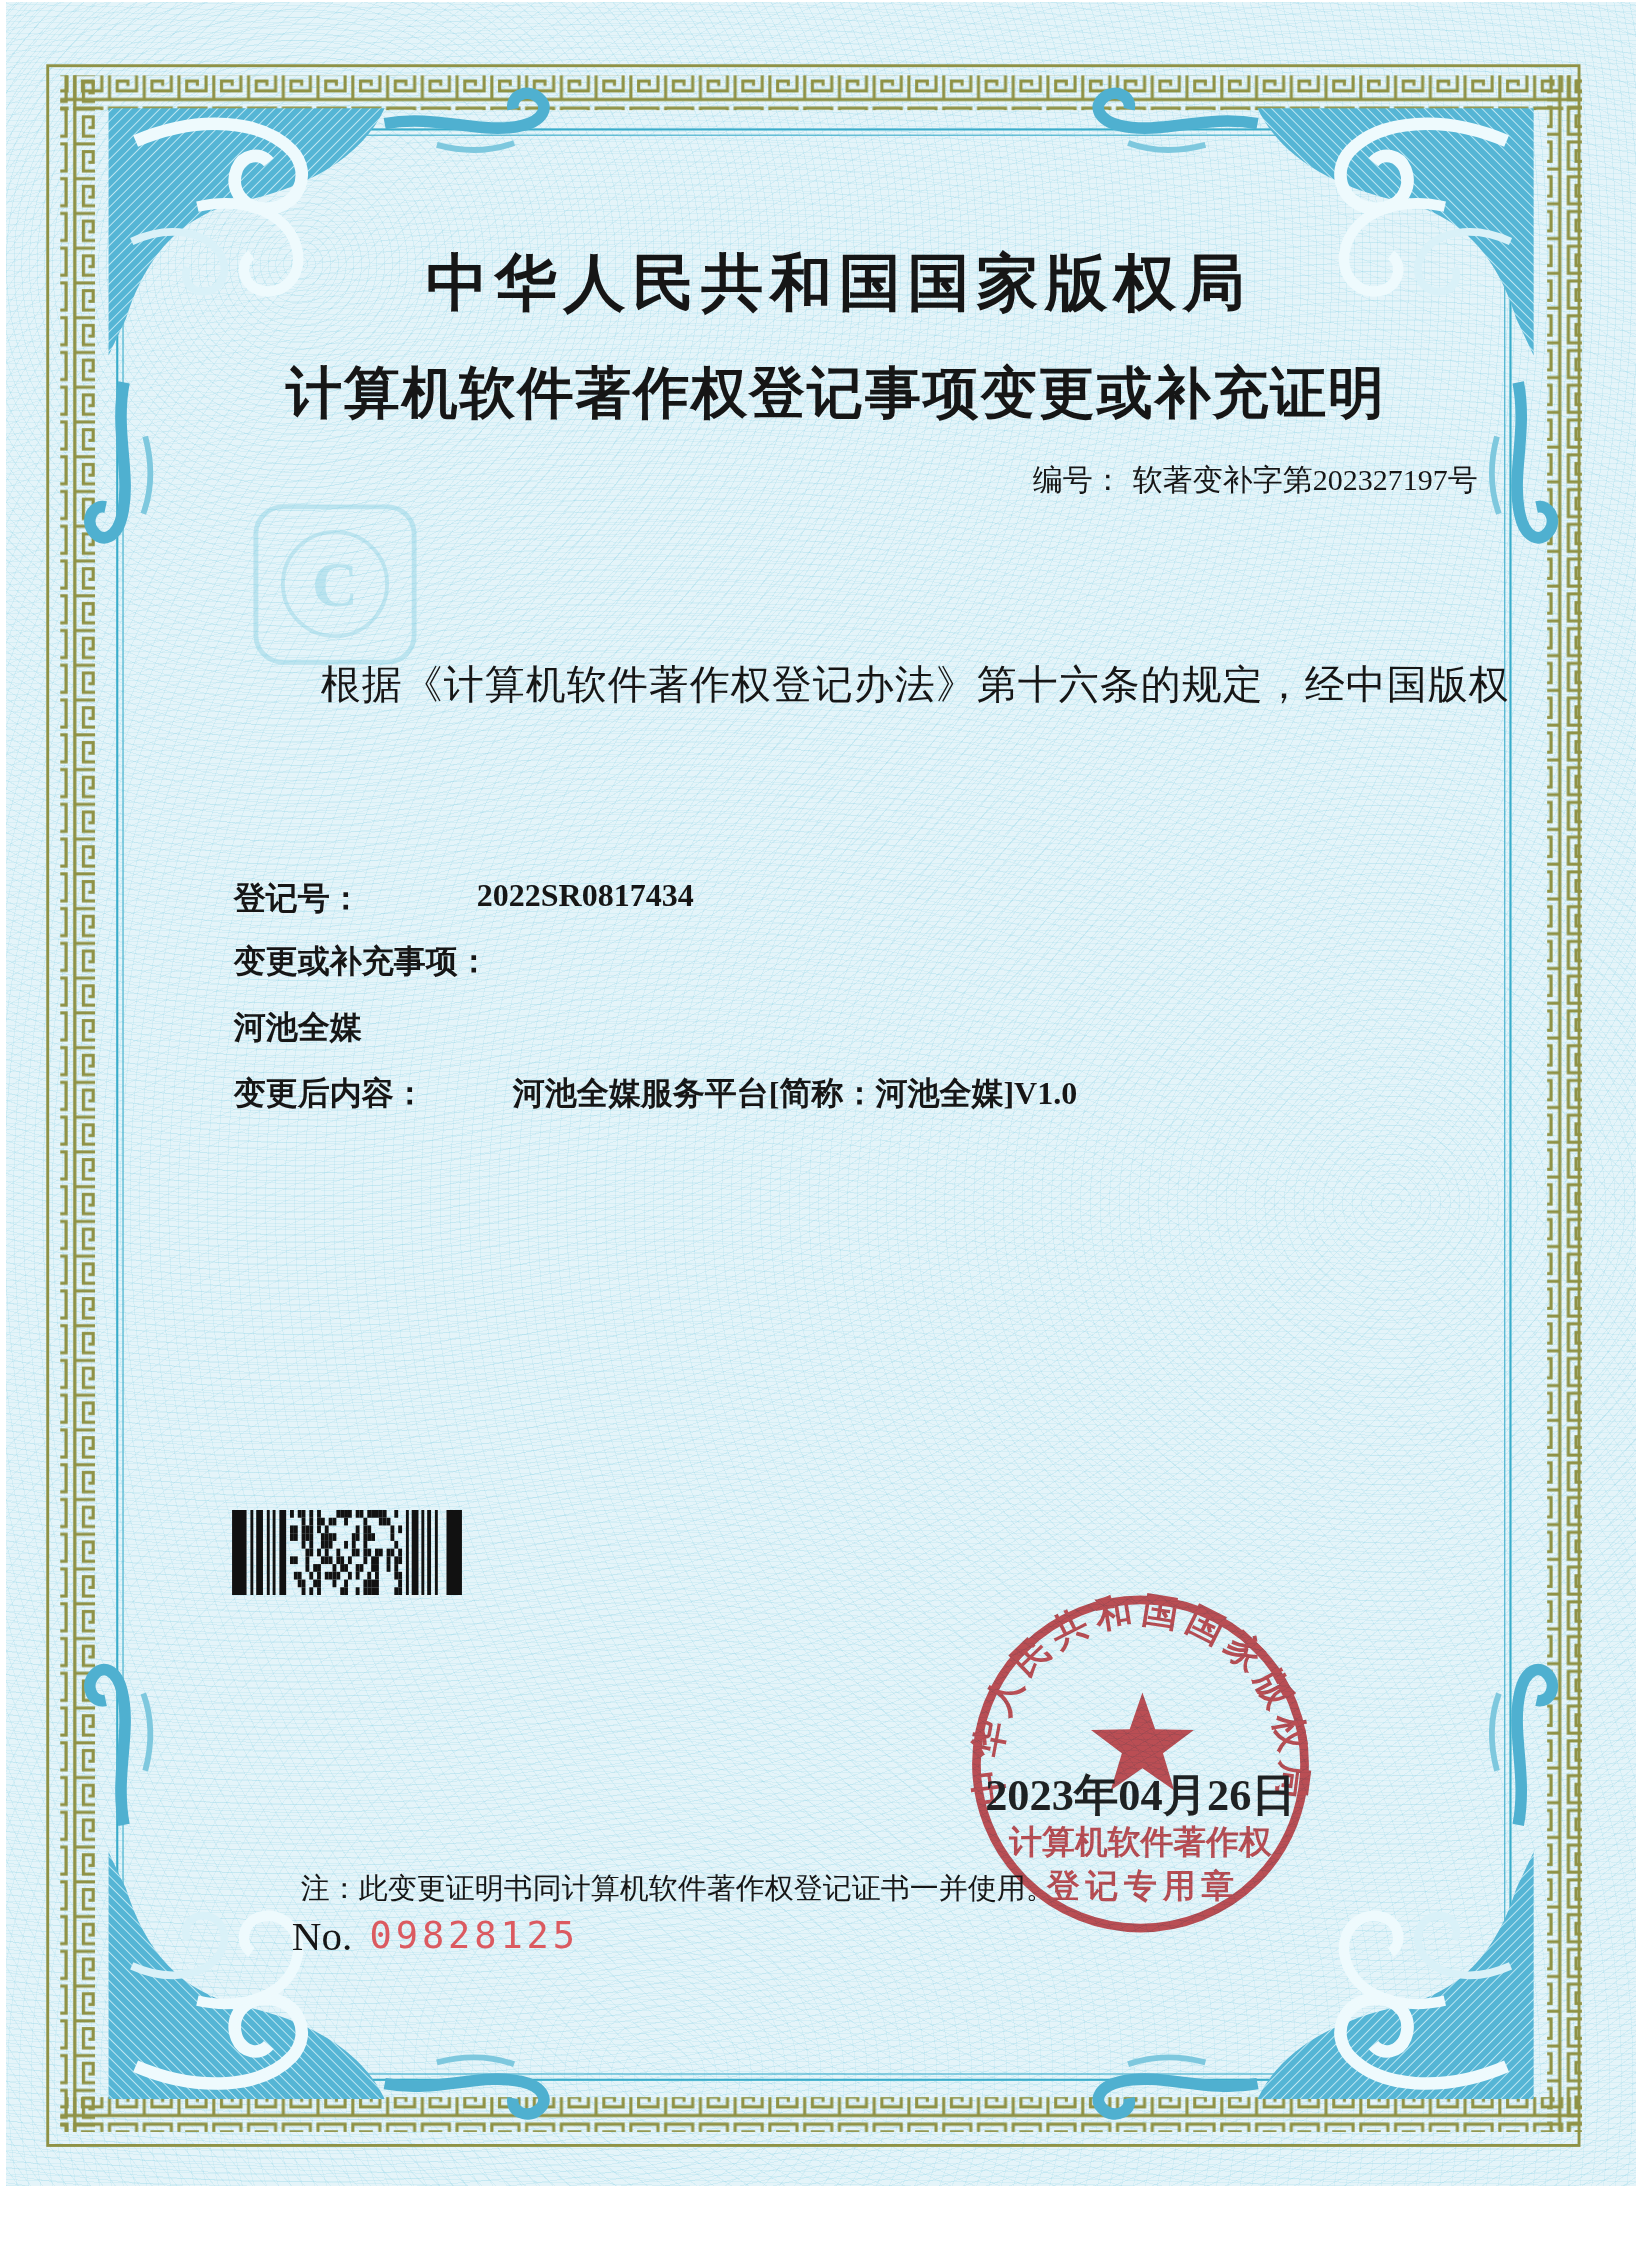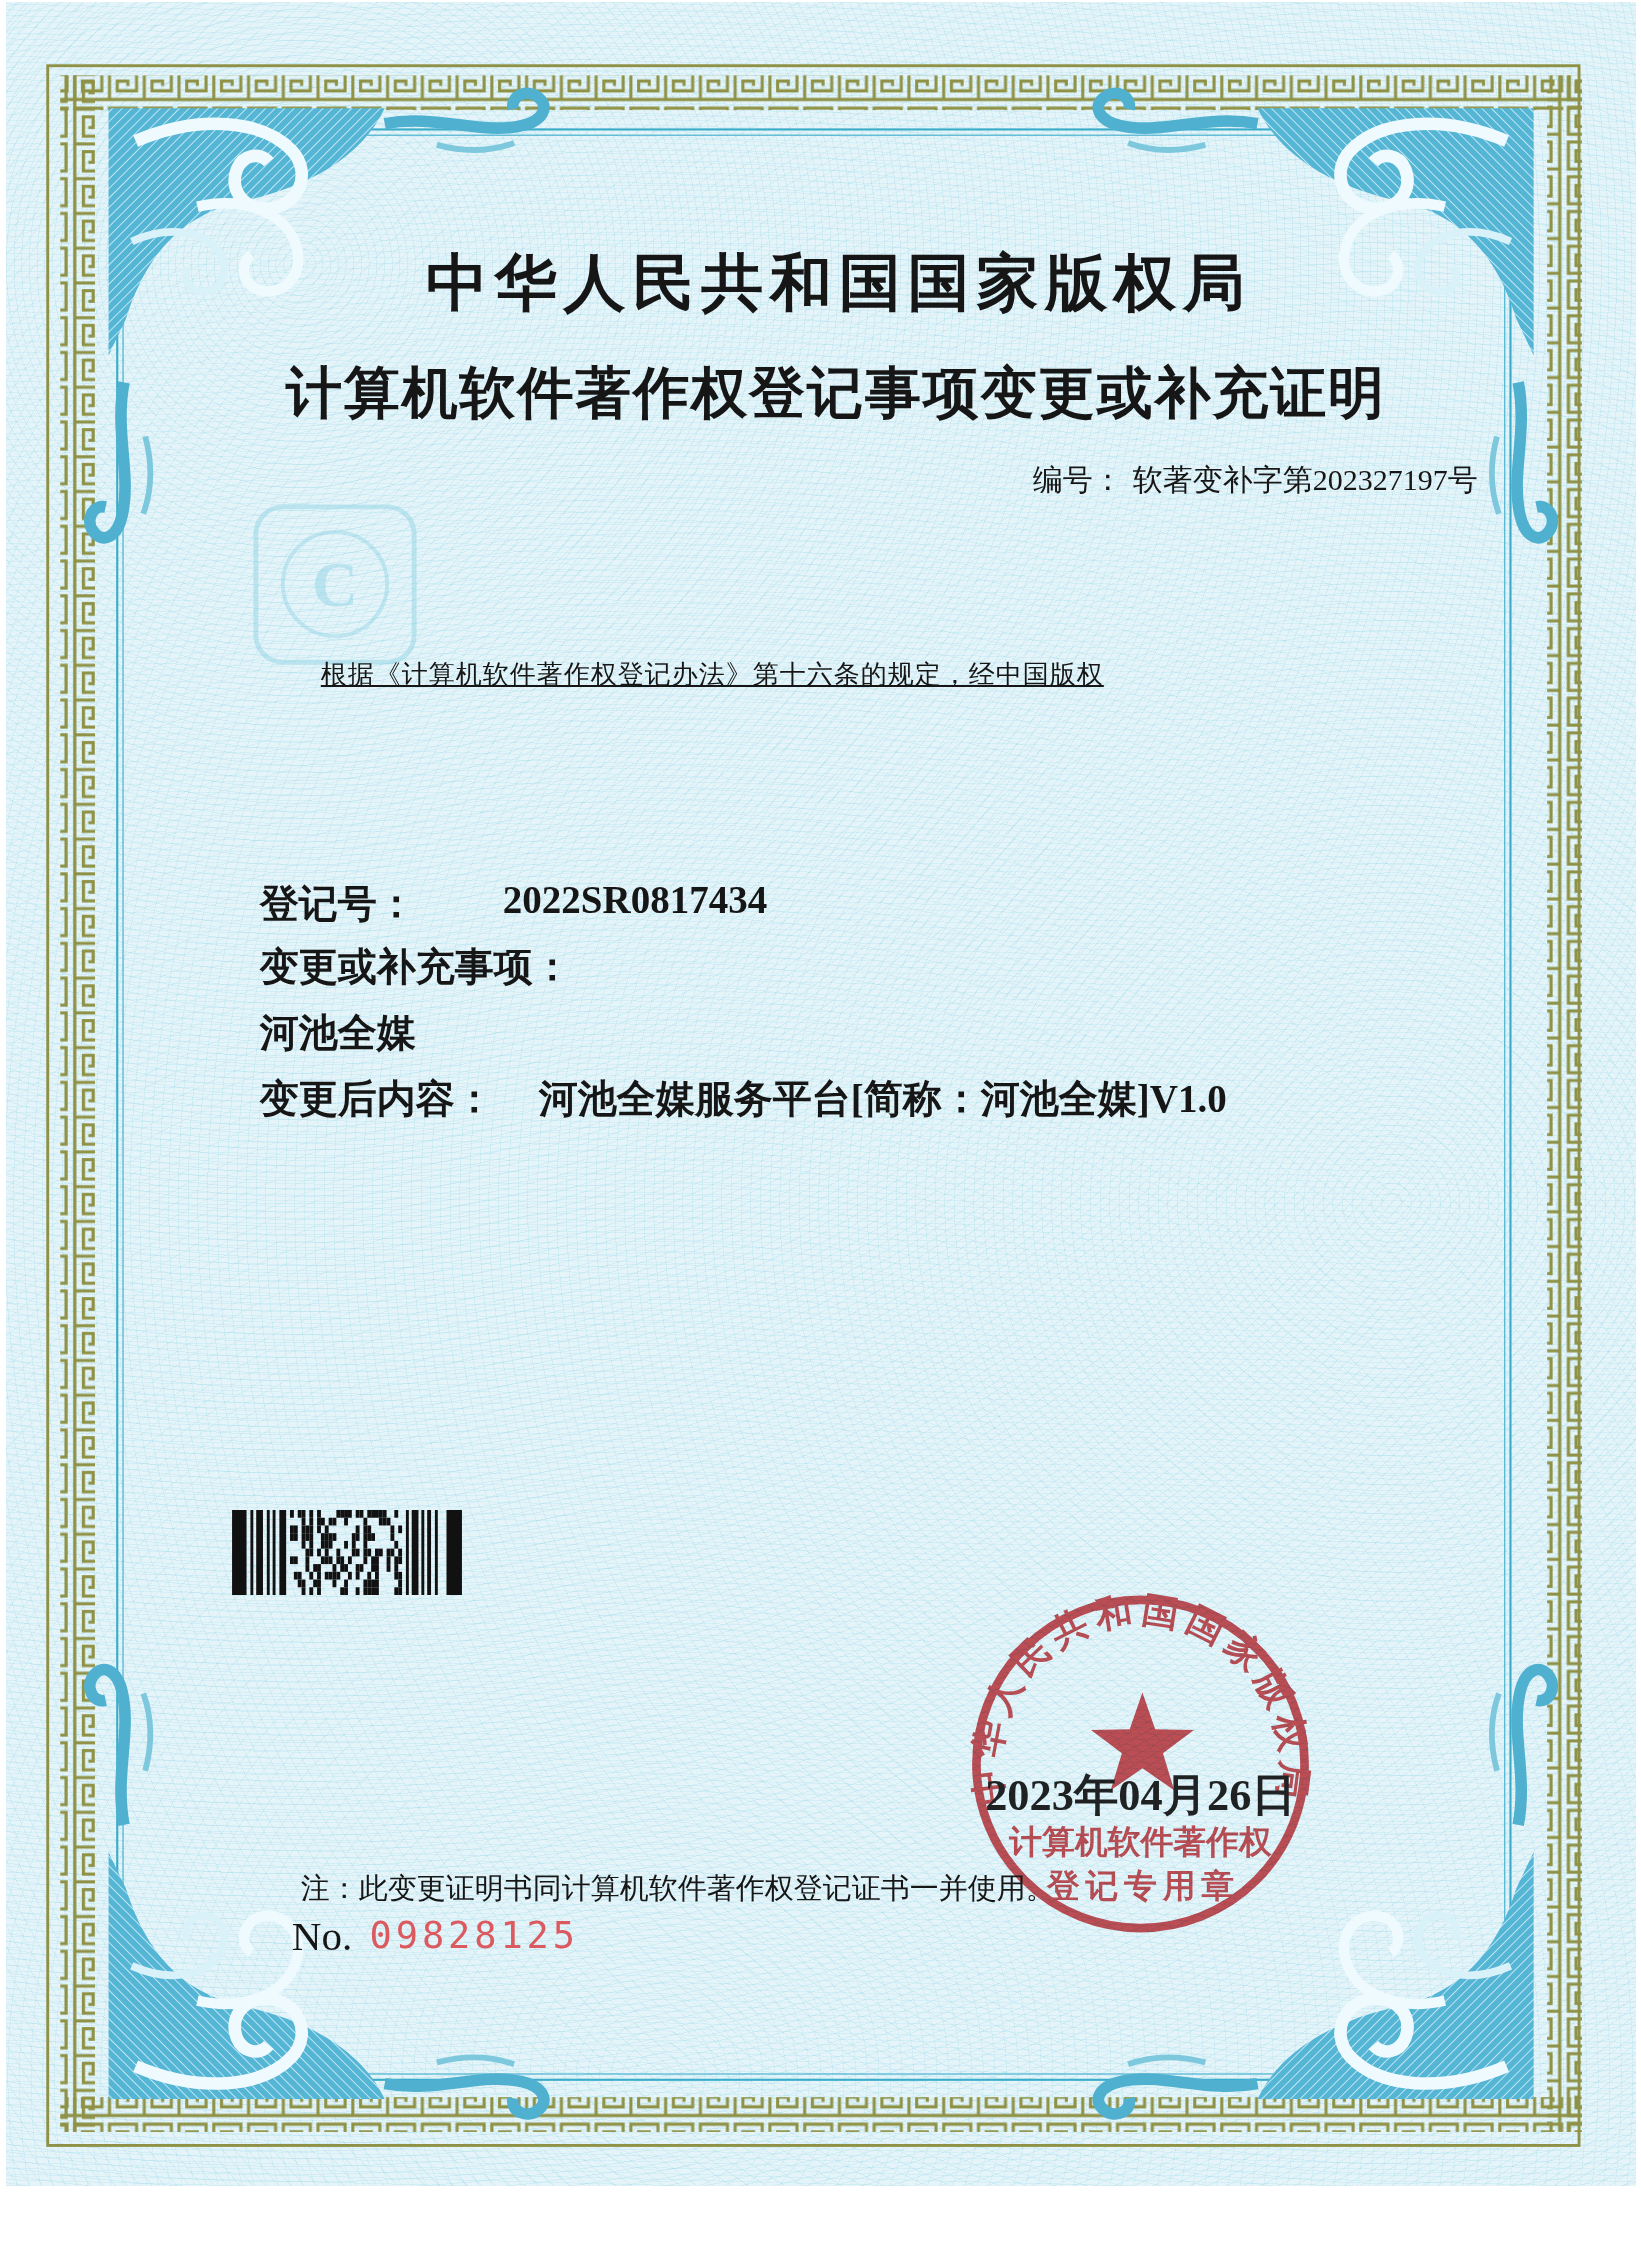--- a/index.html
+++ b/index.html
@@ -13,24 +13,24 @@
            repeating-radial-gradient(circle at 40% 95%, rgba(110,198,222,.12) 0 1px, transparent 1px 11.6px),
            repeating-linear-gradient(1.5deg, rgba(140,212,230,.18) 0 1px, transparent 1px 5.8px);}
   .frame{position:absolute;left:0;top:0;}
   .abs{position:absolute;white-space:nowrap;color:#161616;}
   .title{left:0;top:239px;width:1641px;text-align:center;padding-left:25px;box-sizing:border-box;
          font-size:62px;font-weight:bold;letter-spacing:6.8px;}
   .subtitle{left:0;top:354px;width:1641px;text-align:center;padding-left:19.3px;box-sizing:border-box;
          font-size:56px;font-weight:bold;letter-spacing:1.9px;}
   .docnum{left:1027px;top:458px;font-size:30px;}
   .docnum .dnv{margin-left:10px;}
-  .pline{font-size:26px;letter-spacing:1px;text-decoration:underline;}
+  .pline{font-size:40px;letter-spacing:1px;}
   .p1{left:315px;top:655px;}
   .p2{left:239px;top:734px;}
-  .field{left:254px;font-size:39px;font-weight:bold;}
+  .field{left:228px;font-size:32px;font-weight:bold;}
   .fvalue{position:absolute;font-weight:bold;white-space:nowrap;}
   .f0 .fvalue{left:243px;}
   .f3 .fvalue{left:279px;}
   .note{left:295px;top:1867px;font-size:29px;}
   .serial{left:286px;top:1910px;font-size:41px;}
   .serial .sn{font-family:"DejaVu Sans Mono",monospace;font-size:37px;letter-spacing:3.9px;
               color:#db5a60;margin-left:17.4px;vertical-align:1.9px;}
   .barcode{position:absolute;left:226px;top:1508px;}
   .emblem{position:absolute;left:245px;top:500px;opacity:.85;}
   .stamp{position:absolute;left:951px;top:1569px;mix-blend-mode:multiply;}

